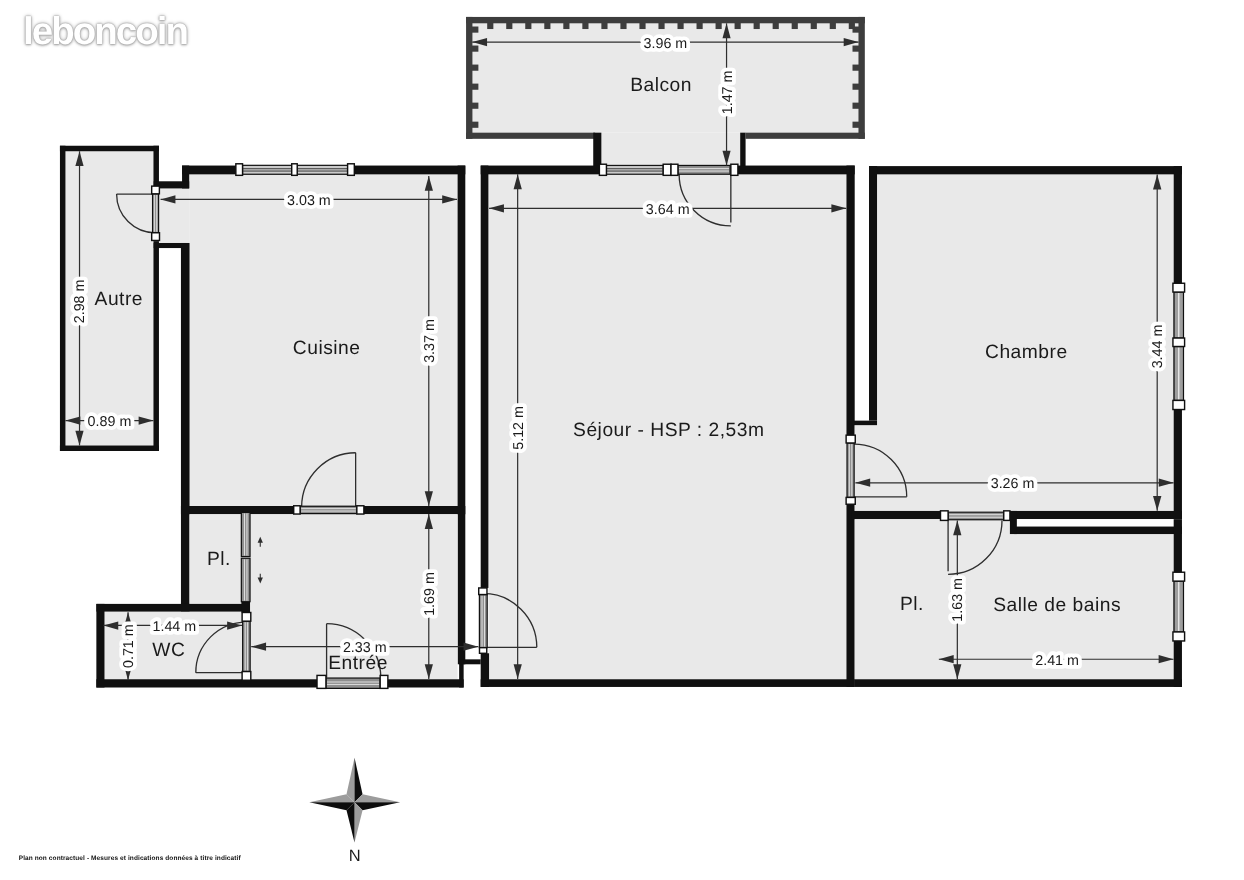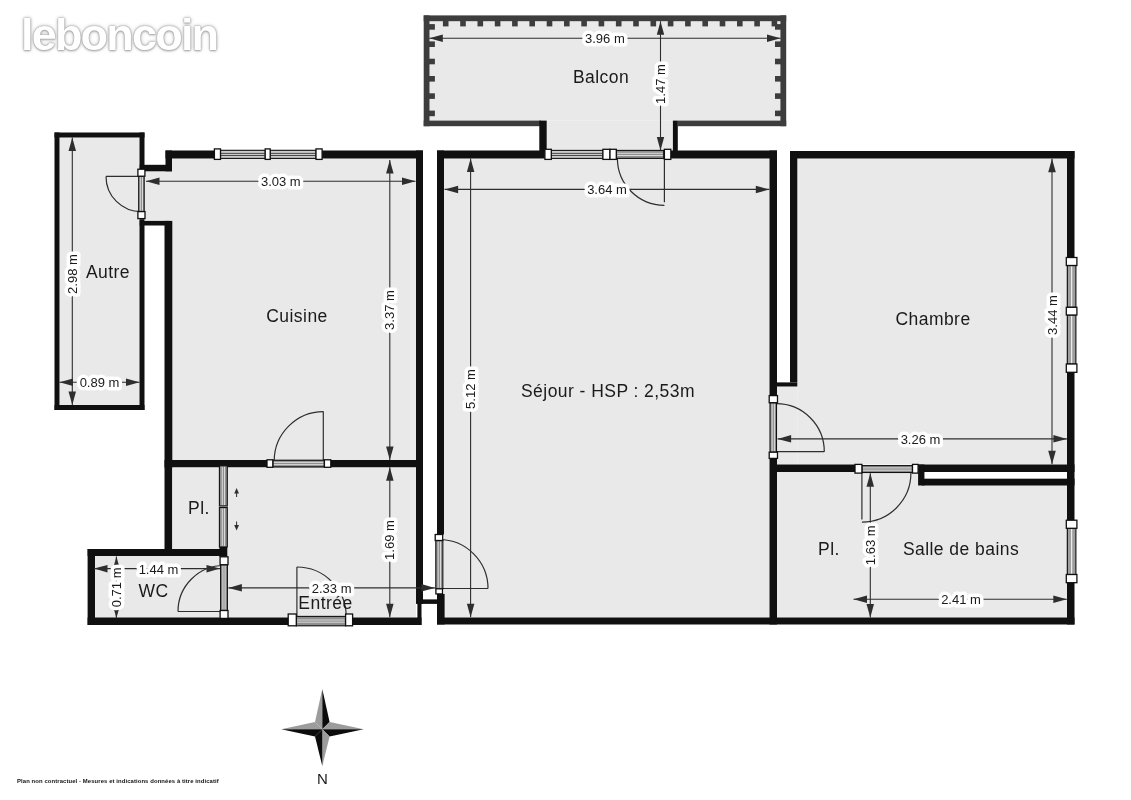--- a/index.html
+++ b/index.html
@@ -1,17 +1,17 @@
 <!DOCTYPE html>
 <html><head>
 <meta charset="utf-8">
 <style>
 html,body{margin:0;padding:0;background:#ffffff;width:1131px;height:800px;overflow:hidden;}
 *{font-family:"Liberation Sans", sans-serif;}
-#logo{position:absolute;left:21px;top:9px;font-size:45px;font-weight:bold;letter-spacing:-1.8px;color:#ffffff;
+#logo{position:absolute;left:21px;top:9px;font-size:35px;font-weight:bold;letter-spacing:-1.8px;color:#ffffff;
 text-shadow:0 0 1px #969696,0 0 2px #a8a8a8,0 0 4px #c0c0c0,0 1px 2px #ababab;}
 #footer{position:absolute;left:17px;top:778px;font-size:5.9px;font-weight:bold;color:#111;letter-spacing:0.1px;}
 </style>
 </head>
 <body>
 
 <svg width="1131" height="800" viewBox="0 0 1131 800" xmlns="http://www.w3.org/2000/svg">
 
 <rect x="429.5" y="21.2" width="350.9" height="99.4" fill="#e9e9e9"></rect>
 

